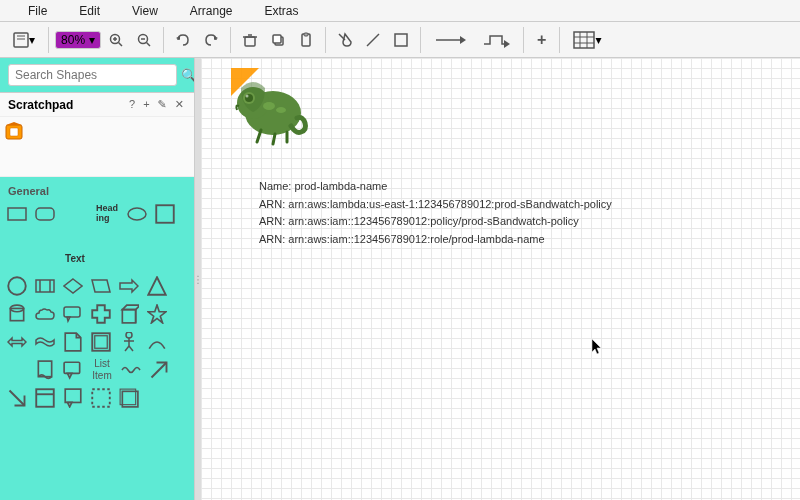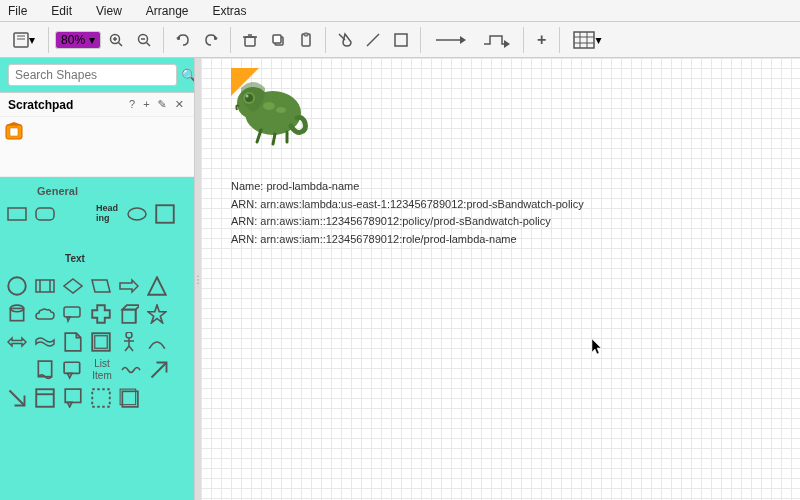--- a/index.html
+++ b/index.html
@@ -2,21 +2,21 @@
 <html><head>
   <meta charset="utf-8">
   <style>
     * { box-sizing: border-box; margin: 0; padding: 0; }
     body { font-family: Arial, Helvetica, sans-serif; font-size: 12px; background: #f0f0f0; overflow: hidden; width: 800px; height: 500px; }
 
     
     #menu-bar {
       display: flex; align-items: center; height: 22px;
       background: #f5f5f5; border-bottom: 1px solid #ccc;
-      padding: 0 4px; gap: 16px;
+      padding: 0 24px; gap: 24px;
     }
     .menu-item { font-size: 12px; cursor: pointer; color: #222; padding: 2px 4px; }
 
     
     #toolbar {
       display: flex; align-items: center; height: 36px;
       background: #f5f5f5; border-bottom: 1px solid #ccc;
       padding: 0 6px; gap: 4px;
     }
     .toolbar-group { display: flex; align-items: center; gap: 2px; border-right: 1px solid #ccc; padding-right: 6px; margin-right: 2px; }
@@ -58,21 +58,21 @@
 
     #scratchpad-content {
       min-height: 60px; border-bottom: 1px solid #eee; padding: 4px;
       background: #fafafa;
     }
 
     
     #shapes-panel { overflow-y: auto; flex: 1; padding: 4px; }
     .shape-section-title {
       font-size: 11px; font-weight: bold; color: #555;
-      padding: 4px 4px 2px; display: block; margin-left: 29px;
+      padding: 4px 4px 2px; display: block;
     }
     .shapes-grid {
       display: flex; flex-wrap: wrap; gap: 2px; padding: 2px 0;
     }
     .shape-cell {
       width: 26px; height: 26px; display: flex; align-items: center;
       justify-content: center; cursor: pointer; border: 1px solid transparent;
       border-radius: 2px;
     }
     .shape-cell svg { width: 20px; height: 20px; }
@@ -101,21 +101,21 @@
     #canvas-shape {
       position: absolute; top: 10px; left: 30px;
     }
 
     
     #info-text {
       position: absolute; top: 120px; left: 30px;
       font-size: 11px; color: #333; line-height: 1.6;
       pointer-events: none;
     }
-    #info-text div { white-space: nowrap; }
+    #info-text div { white-space: nowrap; margin-left: 28px; }
 
     
     #cursor-dot {
       position: absolute; pointer-events: none;
     }
 
     
     #canvas-container::-webkit-scrollbar { width: 8px; height: 8px; }
     #canvas-container::-webkit-scrollbar-track { background: #f0f0f0; }
     #canvas-container::-webkit-scrollbar-thumb { background: #bbb; border-radius: 4px; }

